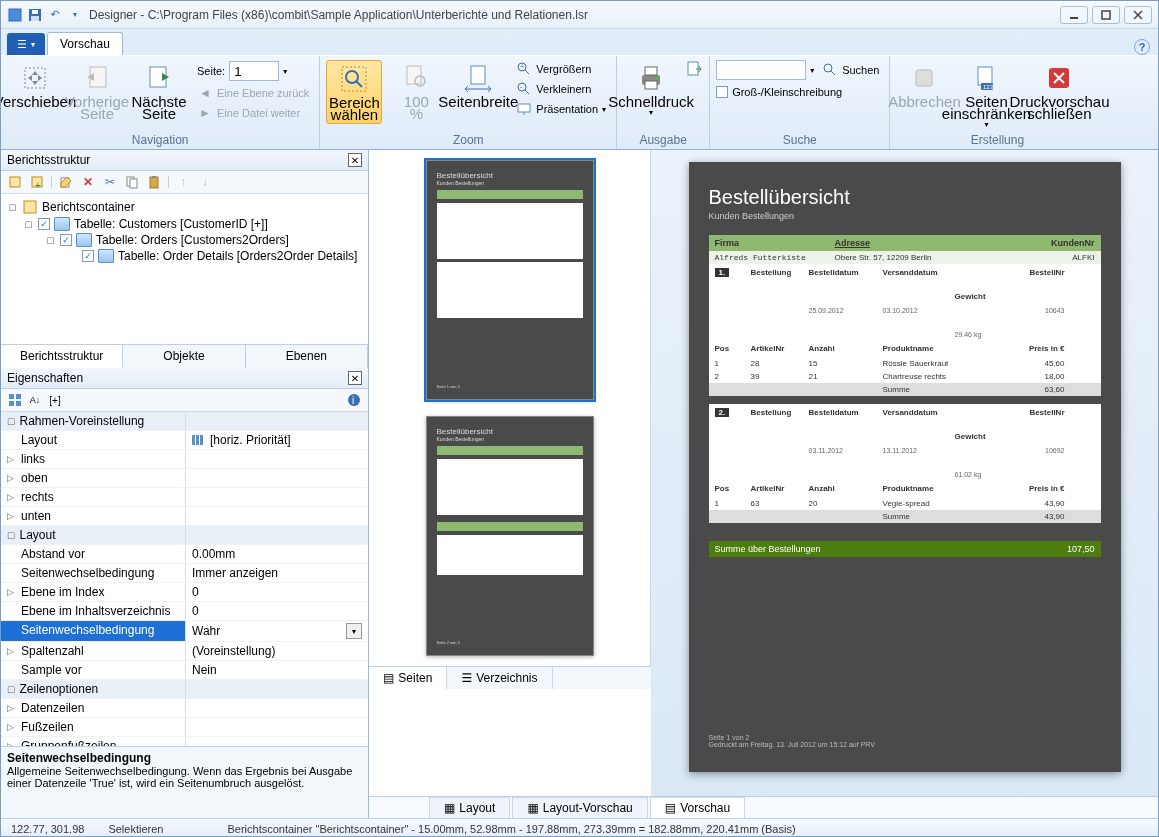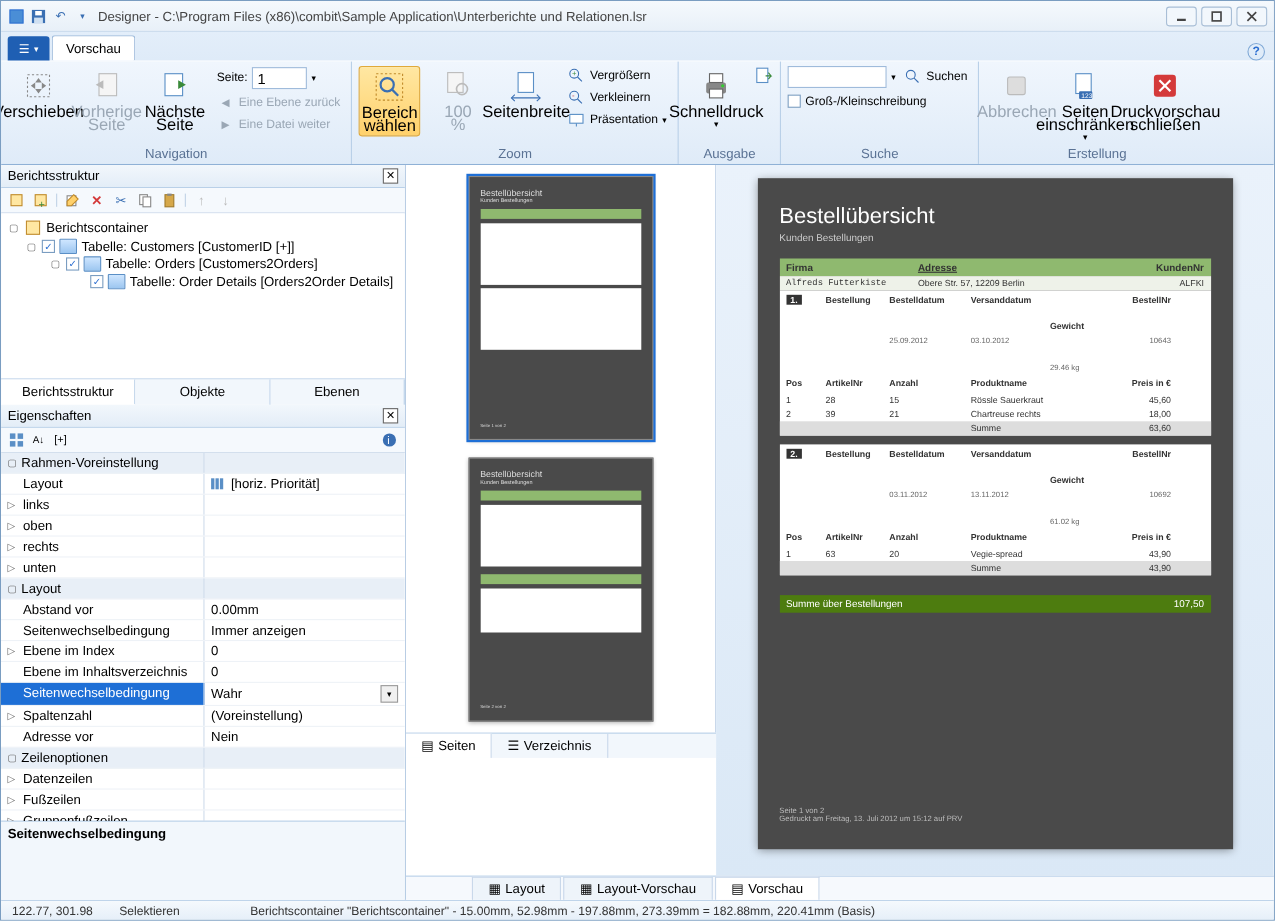--- a/index.html
+++ b/index.html
@@ -520,21 +520,21 @@
             <div class="pval">
               <span>Wahr</span>
               <span class="ddarrow">▾</span>
             </div>
           </div>
         <div class="prow">
             <div class="pname"><span class="pexp">▷</span><span>Spaltenzahl</span></div>
             <div class="pval">(Voreinstellung)</div>
           </div>
         <div class="prow">
-            <div class="pname">Adresse vor</div>
+            <div class="pname">Sample vor</div>
             <div class="pval">Nein</div>
           </div>
         <div class="prow cat">
             <div class="pname">
               <span class="pexp">▢</span>
               <span>Zeilenoptionen</span>
             </div>
             <div class="pval"></div>
           </div>
         <div class="prow">
@@ -545,20 +545,21 @@
             <div class="pname"><span class="pexp">▷</span><span>Fußzeilen</span></div>
             <div class="pval"></div>
           </div>
         <div class="prow">
             <div class="pname"><span class="pexp">▷</span><span>Gruppenfußzeilen</span></div>
             <div class="pval"></div>
           </div>
       </div>
       <div class="propdesc">
         <div class="dtitle">Seitenwechselbedingung</div>
+        <div>Allgemeine Seitenwechselbedingung. Wenn das Ergebnis bei Ausgabe einer Datenzeile 'True' ist, wird ein Seitenumbruch ausgelöst.</div>
       </div>
     </div>
   </div>
 
   <div class="centerpanel">
     <div class="preview-area">
       <div style="width:282px;display:flex;flex-direction:column">
         <div class="thumbs">
           <div class="thumb sel">
             <div style="font-size:8px">Bestellübersicht</div>

